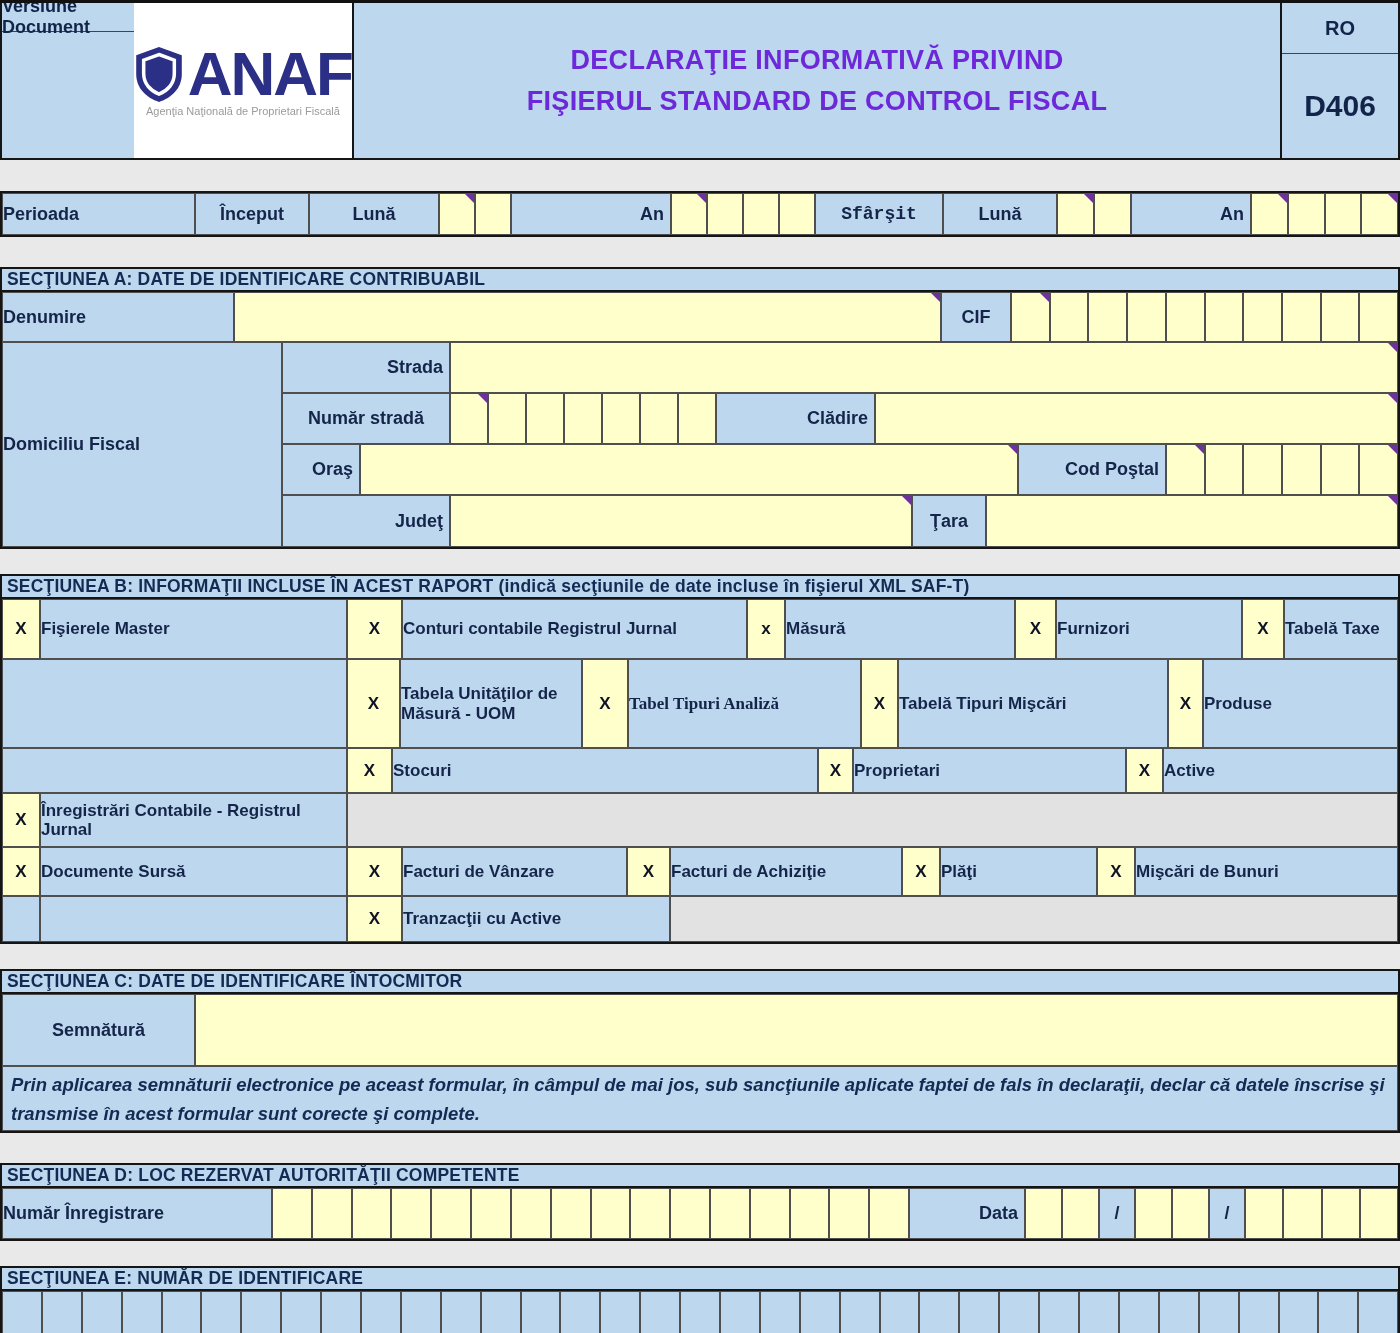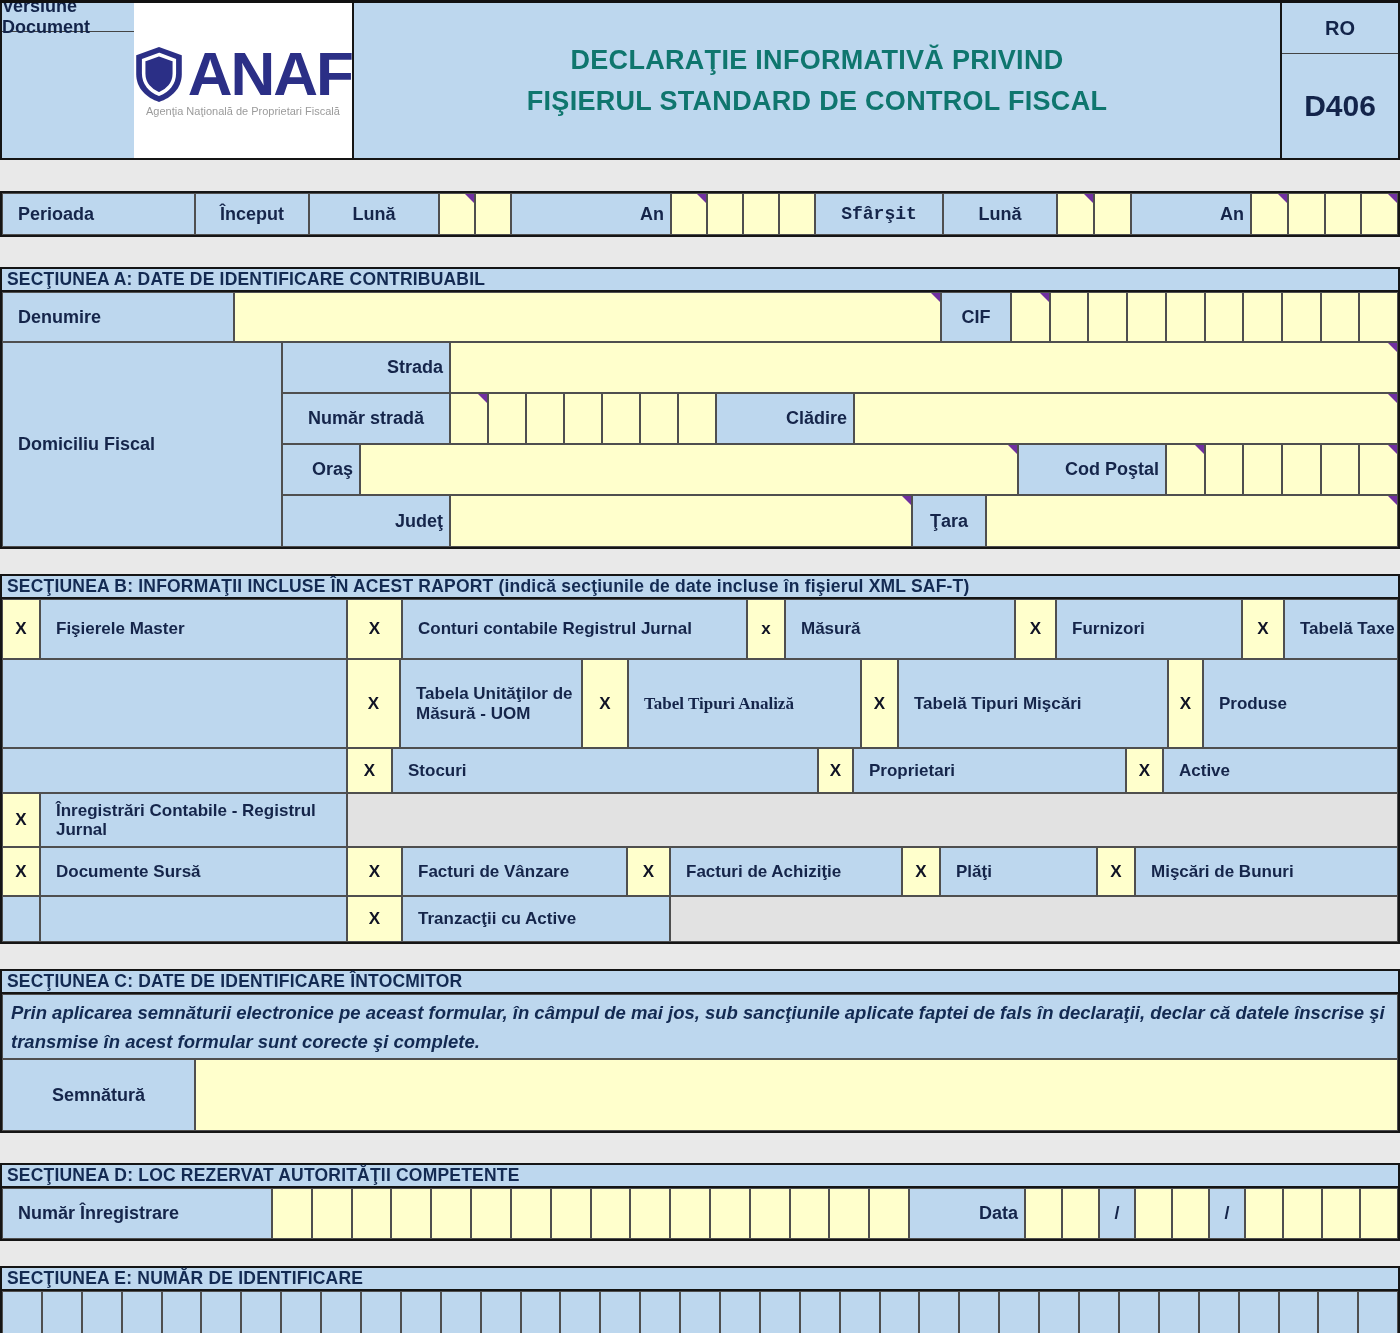--- a/index.html
+++ b/index.html
@@ -26,21 +26,21 @@
     display:flex;align-items:center;
     position:relative;
     font-size:18px;
     line-height:1.12;
     color:#15254a;
     overflow:hidden;
   }
   .b{background:#BDD7EE;}
   .y{background:#FFFFCC;}
   .gr{background:#e2e2e2;}
-  .pl{padding-left:15px;}
+  .pl{padding-left:0;}
   .ctr{justify-content:center;text-align:center;}
   .ar{justify-content:flex-end;padding-right:6px;text-align:right;}
   .mk::after{
     content:"";position:absolute;top:0;right:0;
     border-top:9px solid #7030A0;border-left:9px solid transparent;
   }
   .grp{display:flex;box-sizing:border-box;}
   .grp > .c{flex:1;}
   .gap{width:100%;}
   .sechdr{
@@ -54,21 +54,21 @@
   
   #tophdr{display:flex;height:155px;background:#BDD7EE;}
   #tl{width:352px;display:flex;flex-direction:row;border-right:2px solid #151515;box-sizing:border-box;}
   #verscell{height:28px;background:#BDD7EE;border-bottom:1px solid #444;display:flex;align-items:center;justify-content:center;font-size:18px;color:#13244a;}
   #verstrip{height:17px;background:#d4e5f4;border-bottom:1px solid #666;}
   #logobox{flex:1;background:#fff;display:flex;flex-direction:column;align-items:center;justify-content:center;}
   #logorow{display:flex;align-items:center;gap:4px;}
   #logotext{font-size:62px;color:#2b2f86;letter-spacing:-2px;line-height:.9;}
   #logosub{font-size:11px;color:#9b9b9b;font-weight:400;margin-top:2px;}
   #titlecell{flex:1;display:flex;flex-direction:column;align-items:center;justify-content:center;gap:10px;}
-  .titleline{font-size:27px;color:#0f766e;letter-spacing:.3px;text-align:center;}
+  .titleline{font-size:27px;color:#6d28d9;letter-spacing:.3px;text-align:center;}
   #tr{width:118px;display:flex;flex-direction:column;border-left:2px solid #151515;box-sizing:border-box;}
   #rocell{height:50px;border-bottom:1px solid #444;display:flex;align-items:center;justify-content:center;font-size:20px;color:#13244a;}
   #d406cell{flex:1;display:flex;align-items:center;justify-content:center;font-size:30px;color:#13244a;}
   
   #decltext{
     font-size:18.5px;font-style:italic;color:#132a52;
     padding:4px 8px;display:block;line-height:1.55;
   }
 </style>
 </head>
@@ -172,21 +172,21 @@
           <div class="c b ctr" style="width:168px;">Număr stradă</div>
           <div class="grp" style="width:266px;">
               <div class="c y mk"></div>
               <div class="c y"></div>
               <div class="c y"></div>
               <div class="c y"></div>
               <div class="c y"></div>
               <div class="c y"></div>
               <div class="c y"></div>
             </div>
-          <div class="c b ar" style="width:138px;">Clădire</div>
+          <div class="c b ar" style="width:159px;">Clădire</div>
           <div class="c y mk" style="flex:1;"></div>
         </div>
         <div class="row" style="height:51px;">
           <div class="c b ar" style="width:78px;">Oraş</div>
           <div class="c y mk" style="flex:1;"></div>
           <div class="c b ar" style="width:148px;">Cod Poştal</div>
           <div class="grp" style="width:232px;">
               <div class="c y mk"></div>
               <div class="c y"></div>
               <div class="c y"></div>
@@ -264,29 +264,29 @@
       <div class="c y xcell" style="width:55px;">X</div>
       <div class="c b pl lbl17" style="width:268px;">Tranzacţii cu Active</div>
       <div class="c gr" style="flex:1;"></div>
     </div>
   </div>
 
   <div class="gap" style="height:25px;"></div>
 
   <div class="sechdr" style="height:25px;">SECŢIUNEA C: DATE DE IDENTIFICARE ÎNTOCMITOR</div>
   <div class="block" style="border-top:none;">
+    <div class="row" style="height:72px;">
+      <div class="c b ctr" style="width:193px;">Semnătură</div>
+      <div class="c y" style="flex:1;"></div>
+    </div>
     <div class="row" style="height:65px;">
       <div class="c b" style="flex:1;align-items:flex-start;">
         <span id="decltext">Prin aplicarea semnăturii electronice pe aceast formular, în câmpul de mai jos, sub sancţiunile aplicate faptei de fals în declaraţii, declar că datele înscrise şi transmise în acest formular sunt corecte şi complete.</span>
       </div>
     </div>
-    <div class="row" style="height:72px;">
-      <div class="c b ctr" style="width:193px;">Semnătură</div>
-      <div class="c y" style="flex:1;"></div>
-    </div>
   </div>
 
   <div class="gap" style="height:30px;"></div>
 
   <div class="sechdr" style="height:25px;">SECŢIUNEA D: LOC REZERVAT AUTORITĂŢII COMPETENTE</div>
   <div class="block" style="border-top:none;">
     <div class="row" style="height:51px;">
       <div class="c b pl" style="width:270px;">Număr Înregistrare</div>
       <div class="grp" style="width:637px;">
           <div class="c y"></div>

